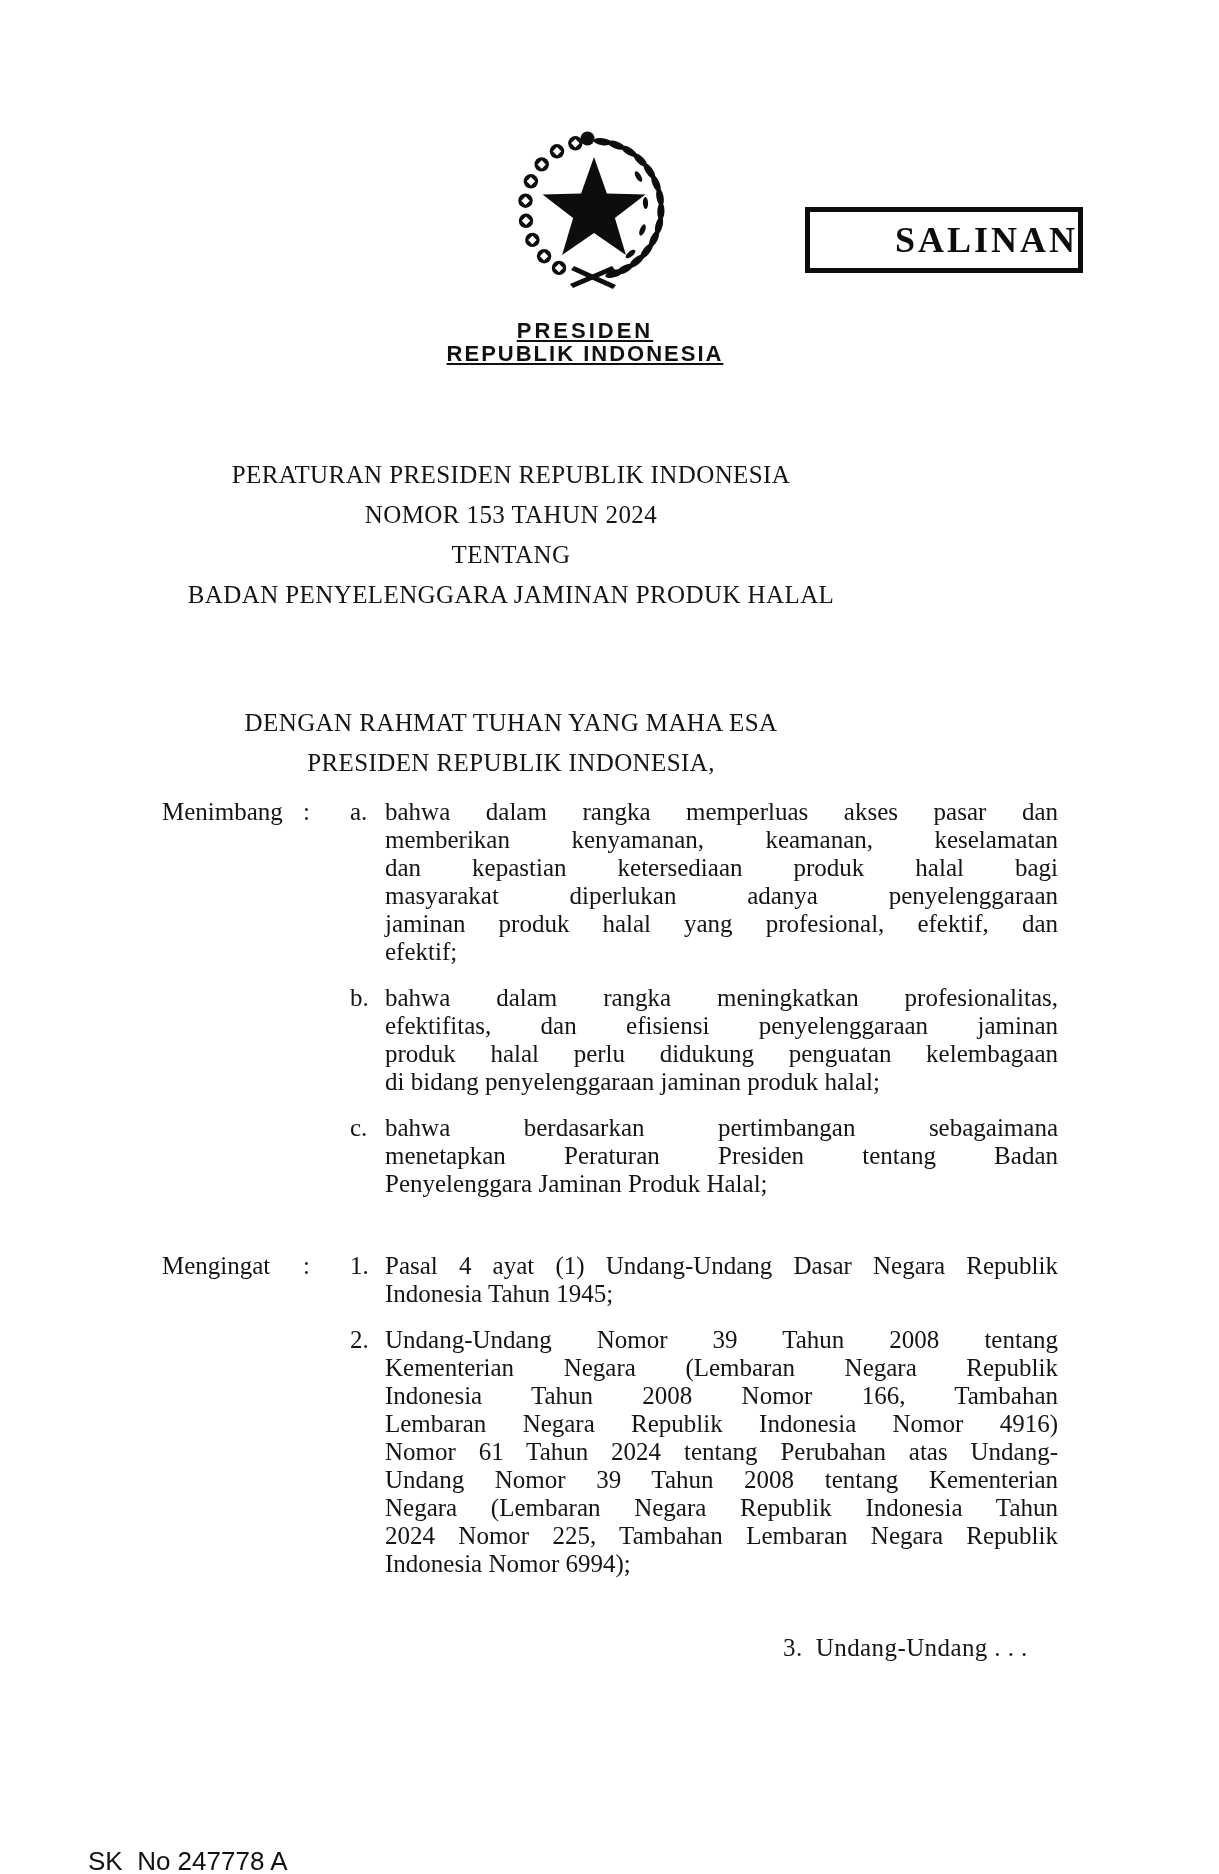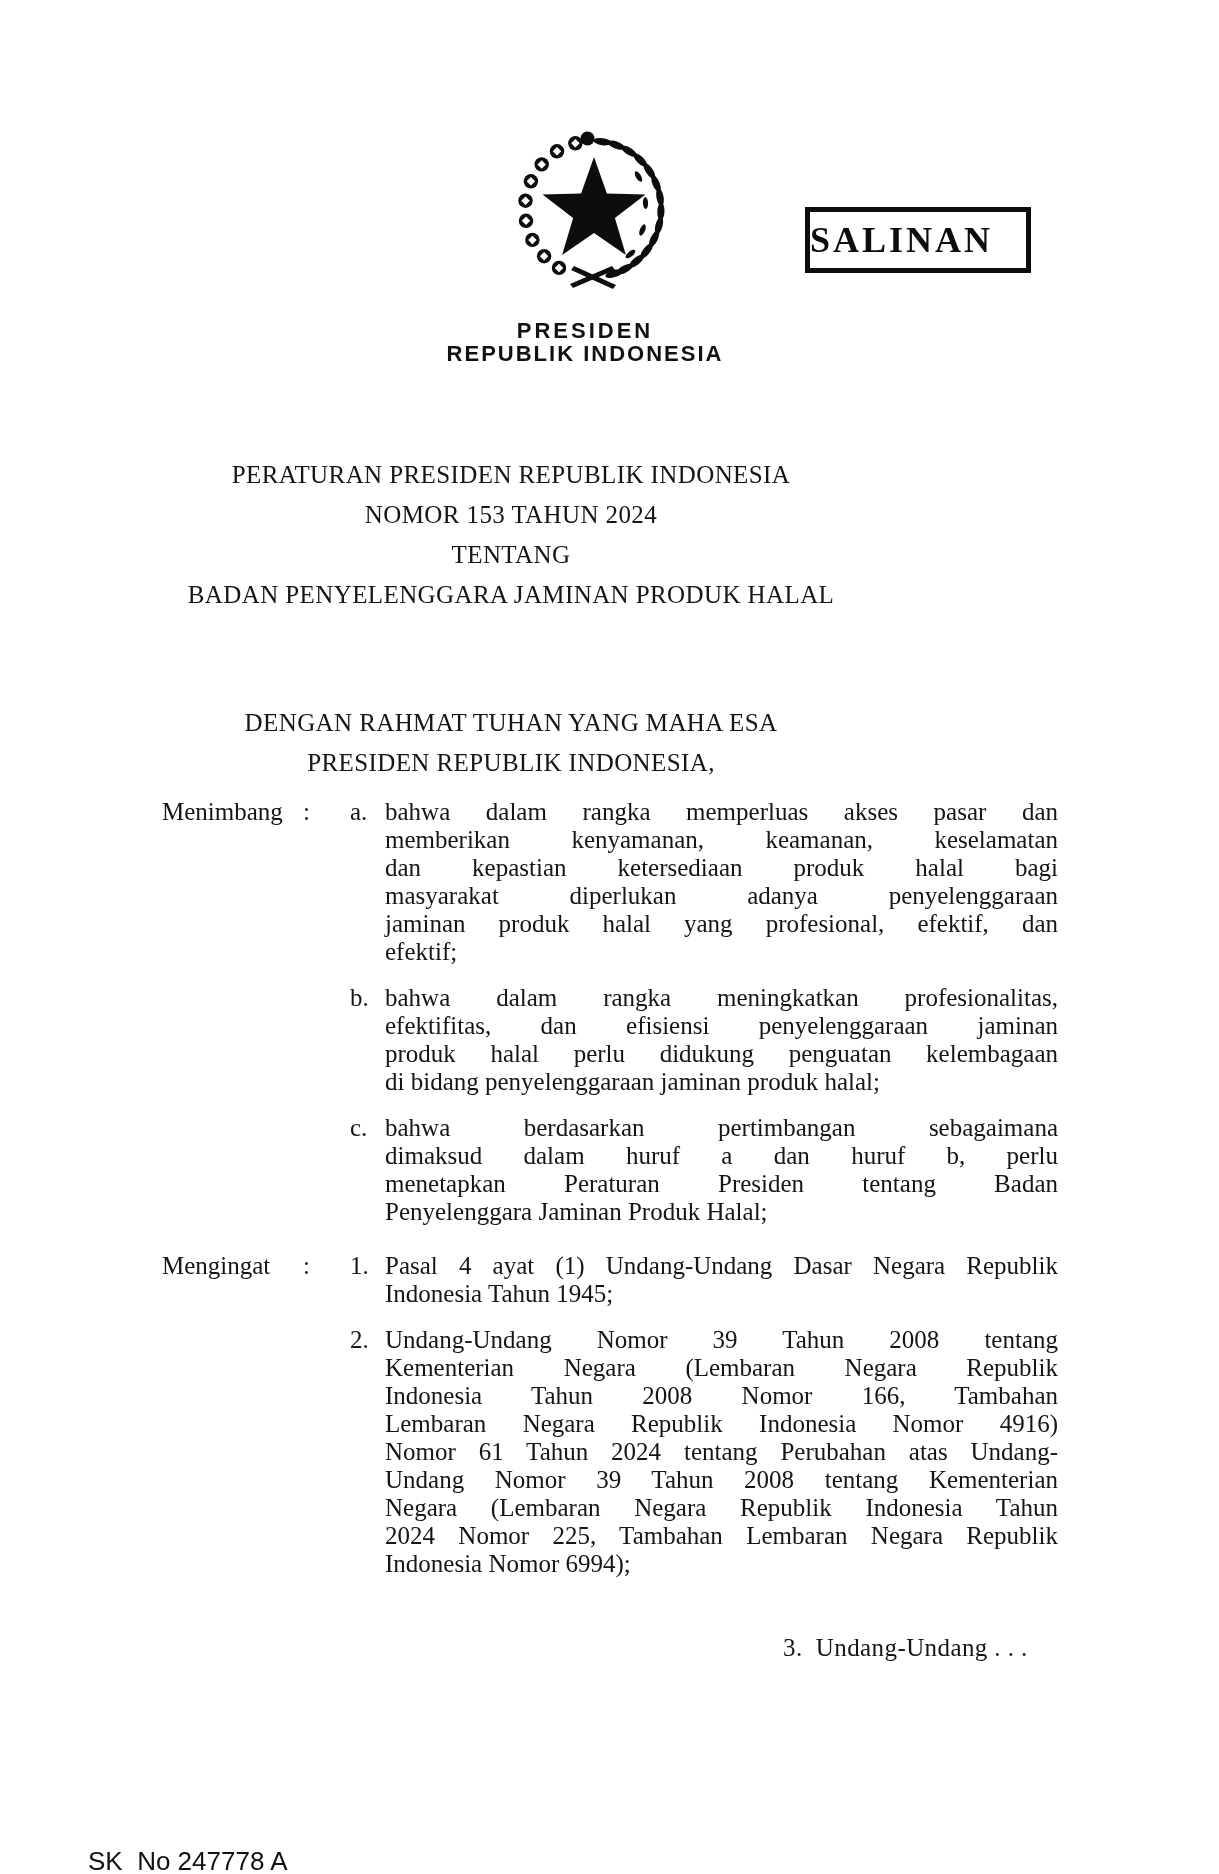--- a/index.html
+++ b/index.html
@@ -14,31 +14,31 @@
 
   
   .emblem {
     position:absolute; left:512px; top:131px;
     width:164px; height:170px;
   }
   .letterhead {
     position:absolute; left:435px; top:319px; width:300px;
     text-align:center;
     font-family:"Liberation Sans", sans-serif;
-    font-weight:bold; color:#111;
+    font-weight:bold; color:#111;text-decoration:underline;
   }
   .letterhead .lh1 { font-size:22px; line-height:23px; letter-spacing:3px; }
   .letterhead .lh2 { font-size:22px; line-height:24px; letter-spacing:2px; }
 
   
   .stamp {
     position:absolute; left:805px; top:207px;
-    width:226px; height:66px; box-sizing:border-box;
+    width:278px; height:66px; box-sizing:border-box;
     border:5px solid #0d0d0d;
-    display:flex; align-items:center; justify-content:flex-start;
+    display:flex; align-items:center; justify-content:flex-end;
     font-family:"Liberation Serif", serif;
     font-weight:bold; font-size:36px; letter-spacing:3px; color:#0d0d0d;
   }
 
   
   .title-block {
     position:absolute; left:161px; top:455px; width:700px;
     text-align:center; font-size:25px; line-height:40px; letter-spacing:0.4px;
   }
   .preamble-block {
@@ -176,21 +176,20 @@
           <div class="ln j">bahwa dalam rangka meningkatkan profesionalitas,</div>
           <div class="ln j">efektifitas, dan efisiensi penyelenggaraan jaminan</div>
           <div class="ln j">produk halal perlu didukung penguatan kelembagaan</div>
           <div class="ln">di bidang penyelenggaraan jaminan produk halal;</div>
         </div>
       </div>
       <div class="item">
         <div class="marker">c.</div>
         <div class="lines">
           <div class="ln j">bahwa berdasarkan pertimbangan sebagaimana</div>
-          <div class="ln j">dimaksud dalam huruf a dan huruf b, perlu</div>
           <div class="ln j">menetapkan Peraturan Presiden tentang Badan</div>
           <div class="ln">Penyelenggara Jaminan Produk Halal;</div>
         </div>
       </div>
     </div>
   </div>
 
   <div class="section sec-mengingat">
     <span class="label">Mengingat</span>
     <span class="colon">:</span>

